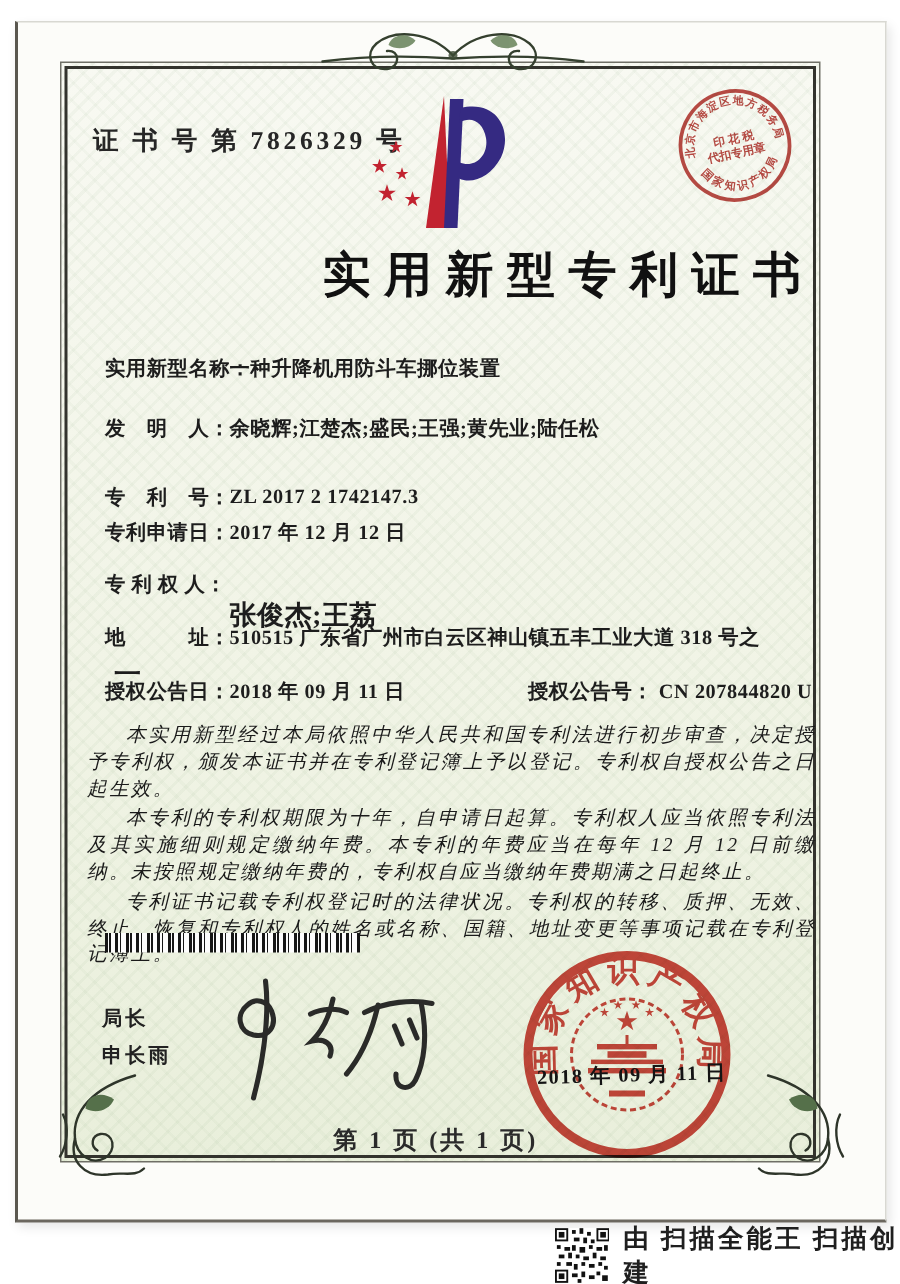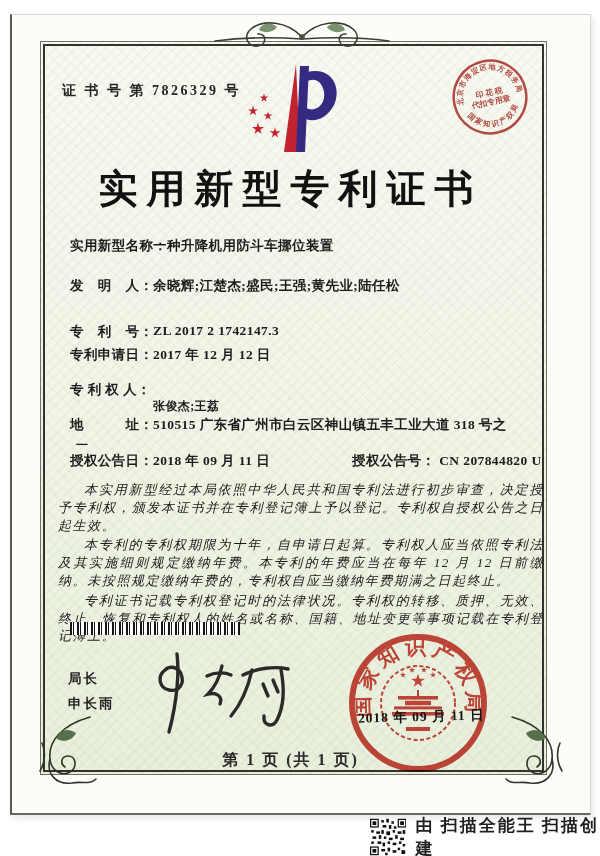--- a/index.html
+++ b/index.html
@@ -11,27 +11,27 @@
          box-shadow:2px 3px 7px rgba(0,0,0,.10);}
   
   .frame{position:absolute;left:38px;top:40px;width:505px;height:732px;
          border:1px solid #6f6f66;
          background:linear-gradient(180deg,#f8f9f2 0%,#f1f4e6 55%,#e9efdb 100%);}
   .frame::before{content:"";position:absolute;inset:0;
          background:repeating-linear-gradient(135deg,rgba(110,150,100,.055) 0 2px,transparent 2px 7px),
                     repeating-linear-gradient(45deg,rgba(110,150,100,.045) 0 2px,transparent 2px 9px);}
   .frame::after{content:"";position:absolute;inset:2px;border:2.5px solid #33332d;}
   .abs{position:absolute;}
-  .certno{left:62px;top:82px;font-size:14px;font-weight:700;letter-spacing:2.5px;color:#262626;}
-  .title{left:38px;top:162px;width:505px;text-align:center;font-size:39px;font-weight:700;
+  .certno{left:62px;top:82px;font-size:17px;font-weight:700;letter-spacing:2.5px;color:#262626;}
+  .title{left:38px;top:162px;width:505px;text-align:right;font-size:32px;font-weight:700;
          letter-spacing:9px;color:#111;}
   .frow{position:absolute;left:70px;width:478px;font-size:13.5px;font-weight:700;color:#1d1d1d;
         letter-spacing:.4px;white-space:nowrap;}
   .fvalue{position:absolute;left:83px;top:0;white-space:nowrap;}
-  .fv2{position:absolute;font-size:12px;font-weight:700;color:#1d1d1d;letter-spacing:.4px;}
+  .fv2{position:absolute;font-size:18px;font-weight:700;color:#1d1d1d;letter-spacing:.4px;}
   .grant2{position:absolute;left:282px;top:0;}
   .paras{left:58px;top:481px;width:486px;color:#1a1a1a;}
   .paras p{margin:0 0 2px 0;font-size:13px;line-height:17.8px;letter-spacing:1.6px;
            text-indent:2em;text-align:justify;font-style:italic;font-weight:500;}
   .barcode{left:70px;top:622px;width:170px;height:13px;
            background:repeating-linear-gradient(90deg,#161616 0 2px,#fdfdfd 2px 3px,#161616 3px 4px,
                       #fdfdfd 4px 7px,#161616 7px 9px,#fdfdfd 9px 10px,#161616 10px 11px,#fdfdfd 11px 14px);}
   .director{left:68px;top:670px;font-size:13.5px;font-weight:700;color:#222;letter-spacing:2px;}
   .director div{margin-bottom:7px;}
   .sealdate{left:358px;top:708px;font-size:13.5px;font-weight:700;color:#141414;letter-spacing:1px;

